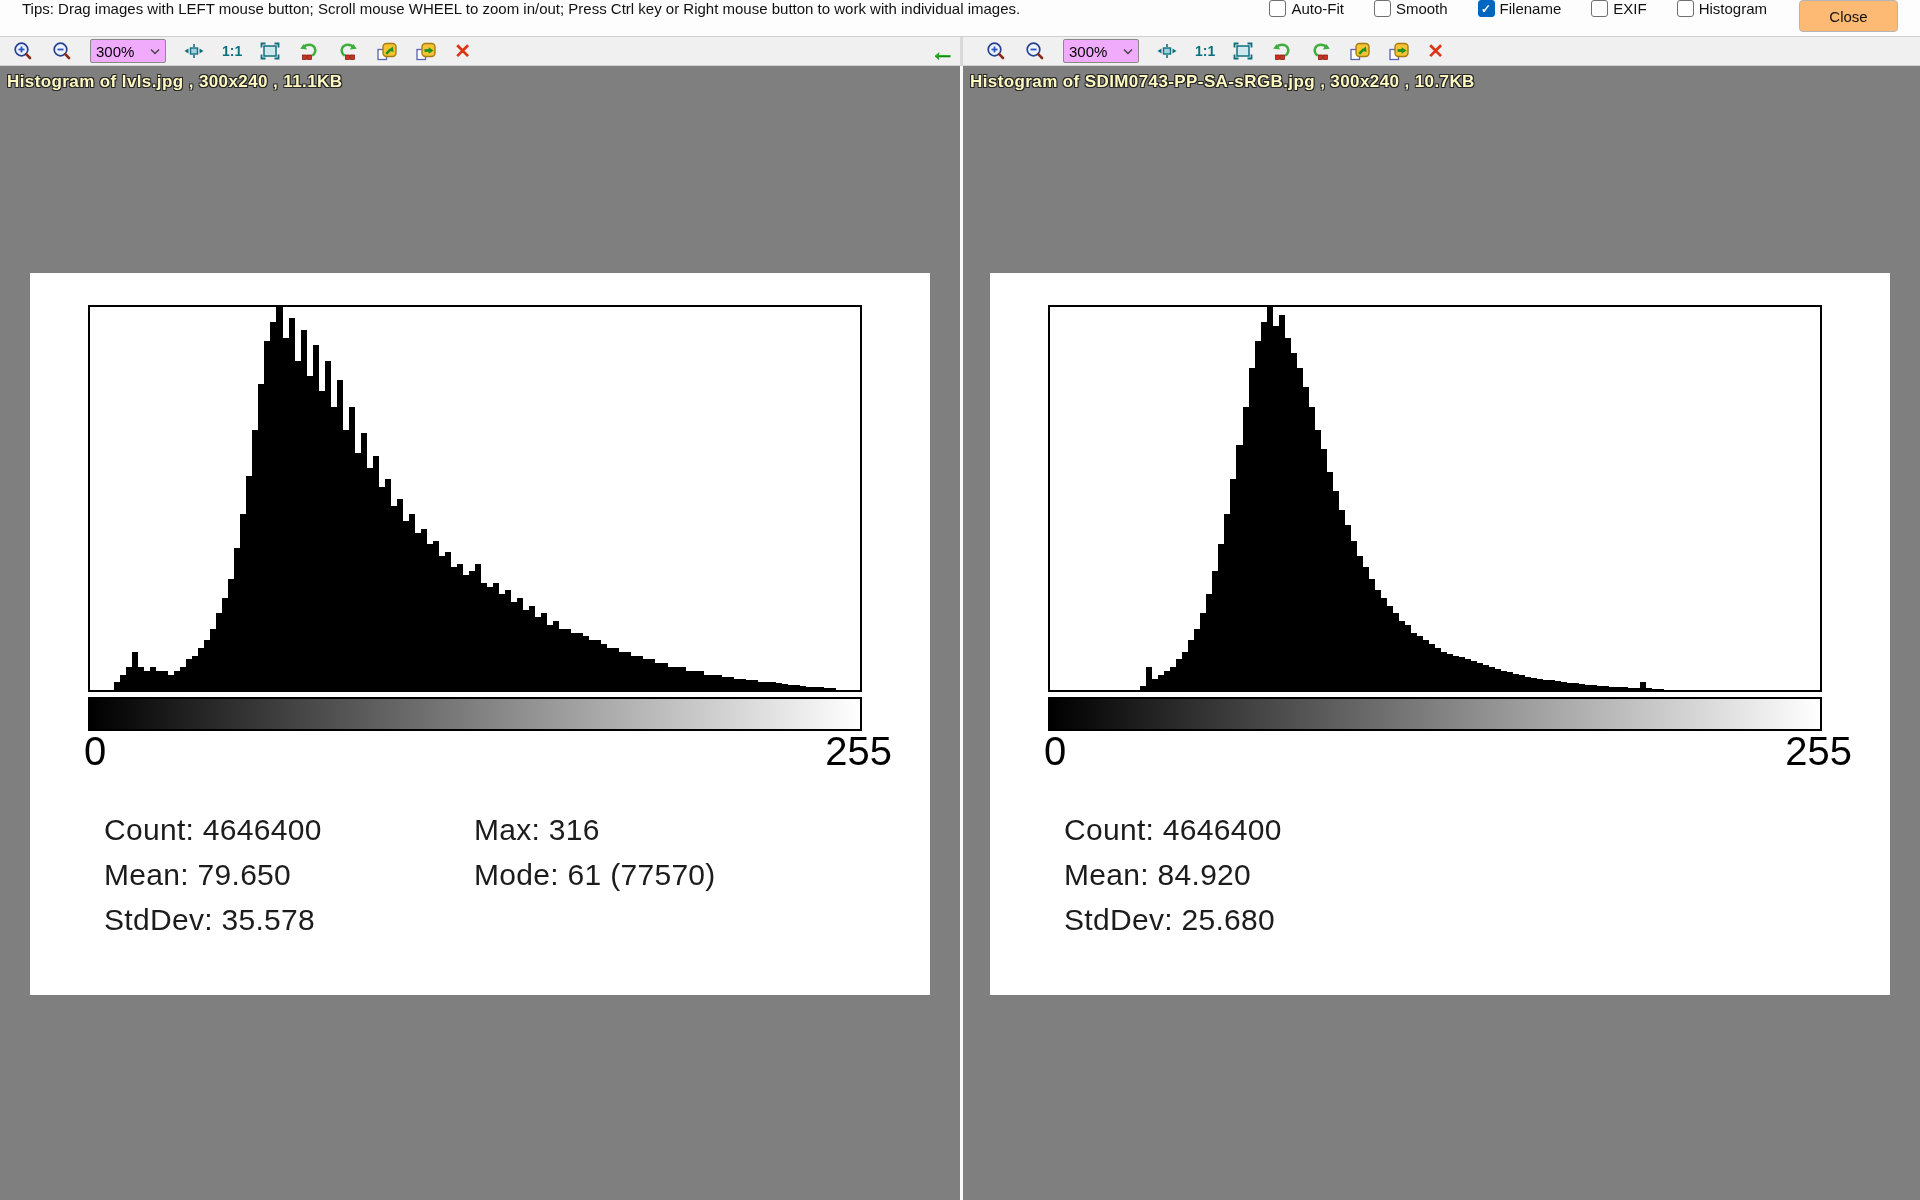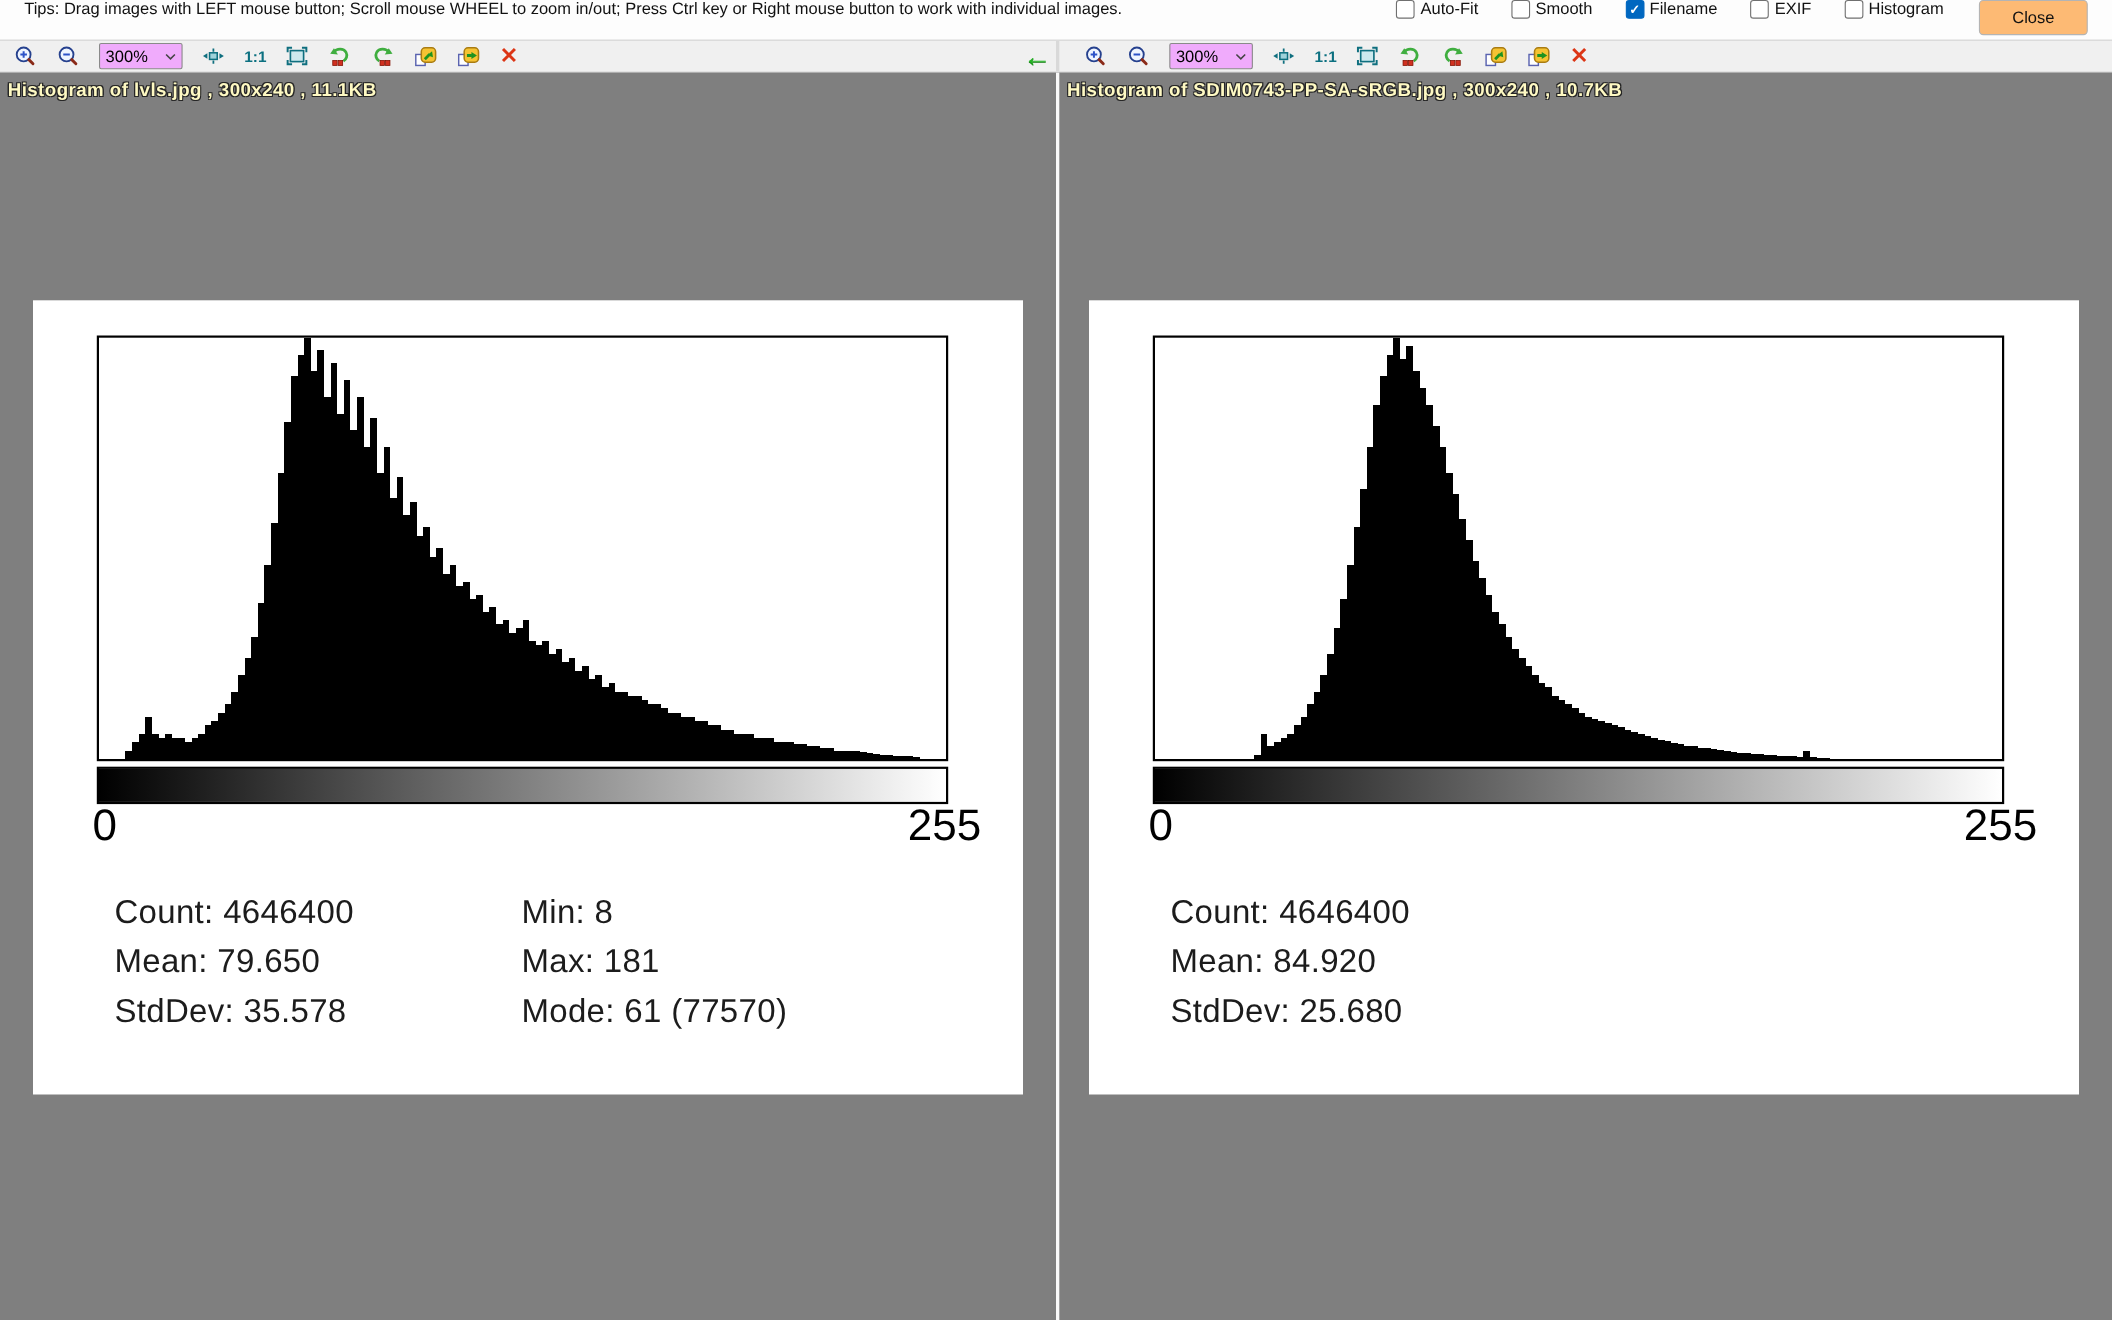--- a/index.html
+++ b/index.html
@@ -372,22 +372,21 @@
       </div>
       <div class="grad-bar"></div>
       <div class="scale-min">0</div>
       <div class="scale-max">255</div>
       <div class="stats-col c1">
         <div><span>Count:</span> <span>4646400</span></div>
         <div><span>Mean:</span> <span>79.650</span></div>
         <div><span>StdDev:</span> <span>35.578</span></div>
       </div>
       <div class="stats-col c2">
-        <div><span>Min:</span> <span>8</span></div>
-        <div><span>Max:</span> <span>181</span></div>
+        <div><span>Max:</span> <span>316</span></div>
         <div><span>Mode:</span> <span>61 (77570)</span></div>
       </div>
     </div>
   </div>
 
   <div class="divider"></div>
 
   <div class="pane right">
     <div class="pane-title">Histogram of SDIM0743-PP-SA-sRGB.jpg , 300x240 , 10.7KB</div>
     <div class="img-panel">

